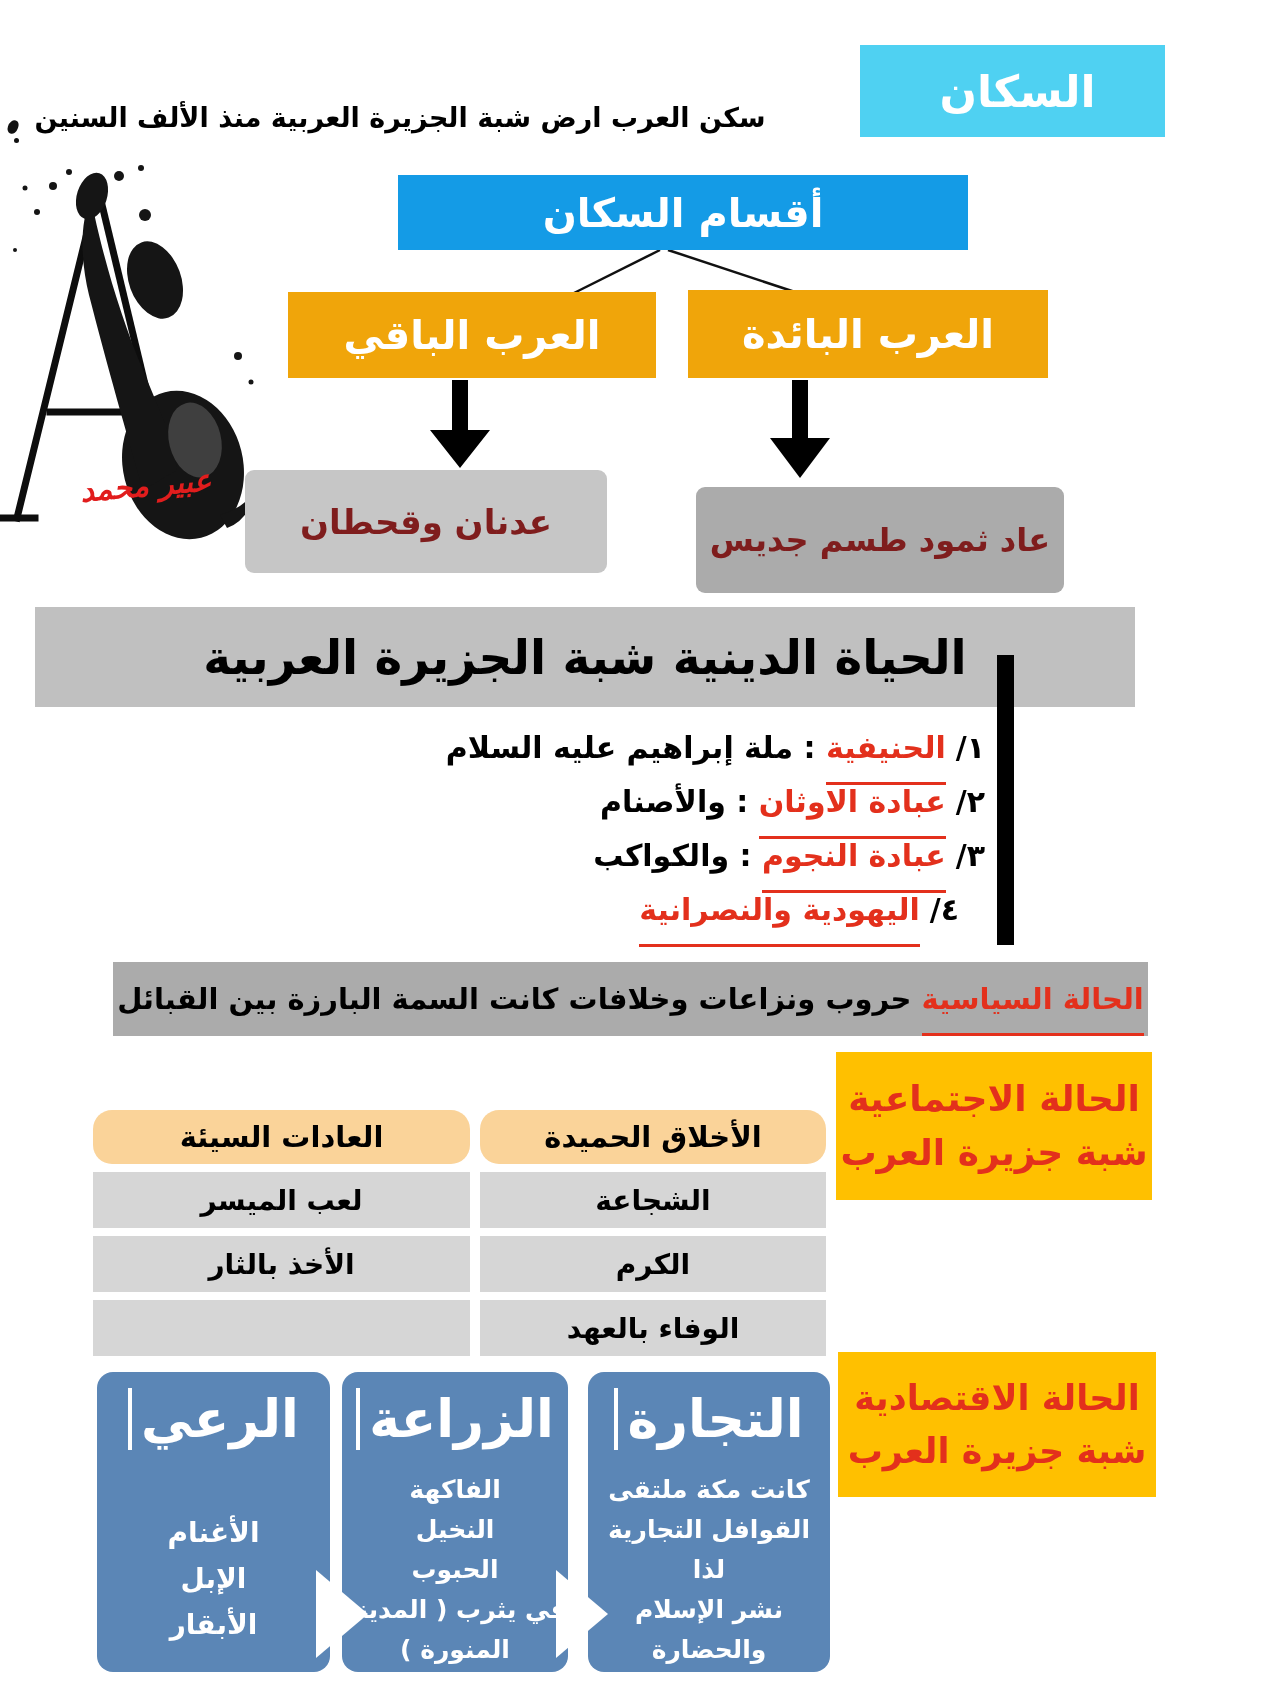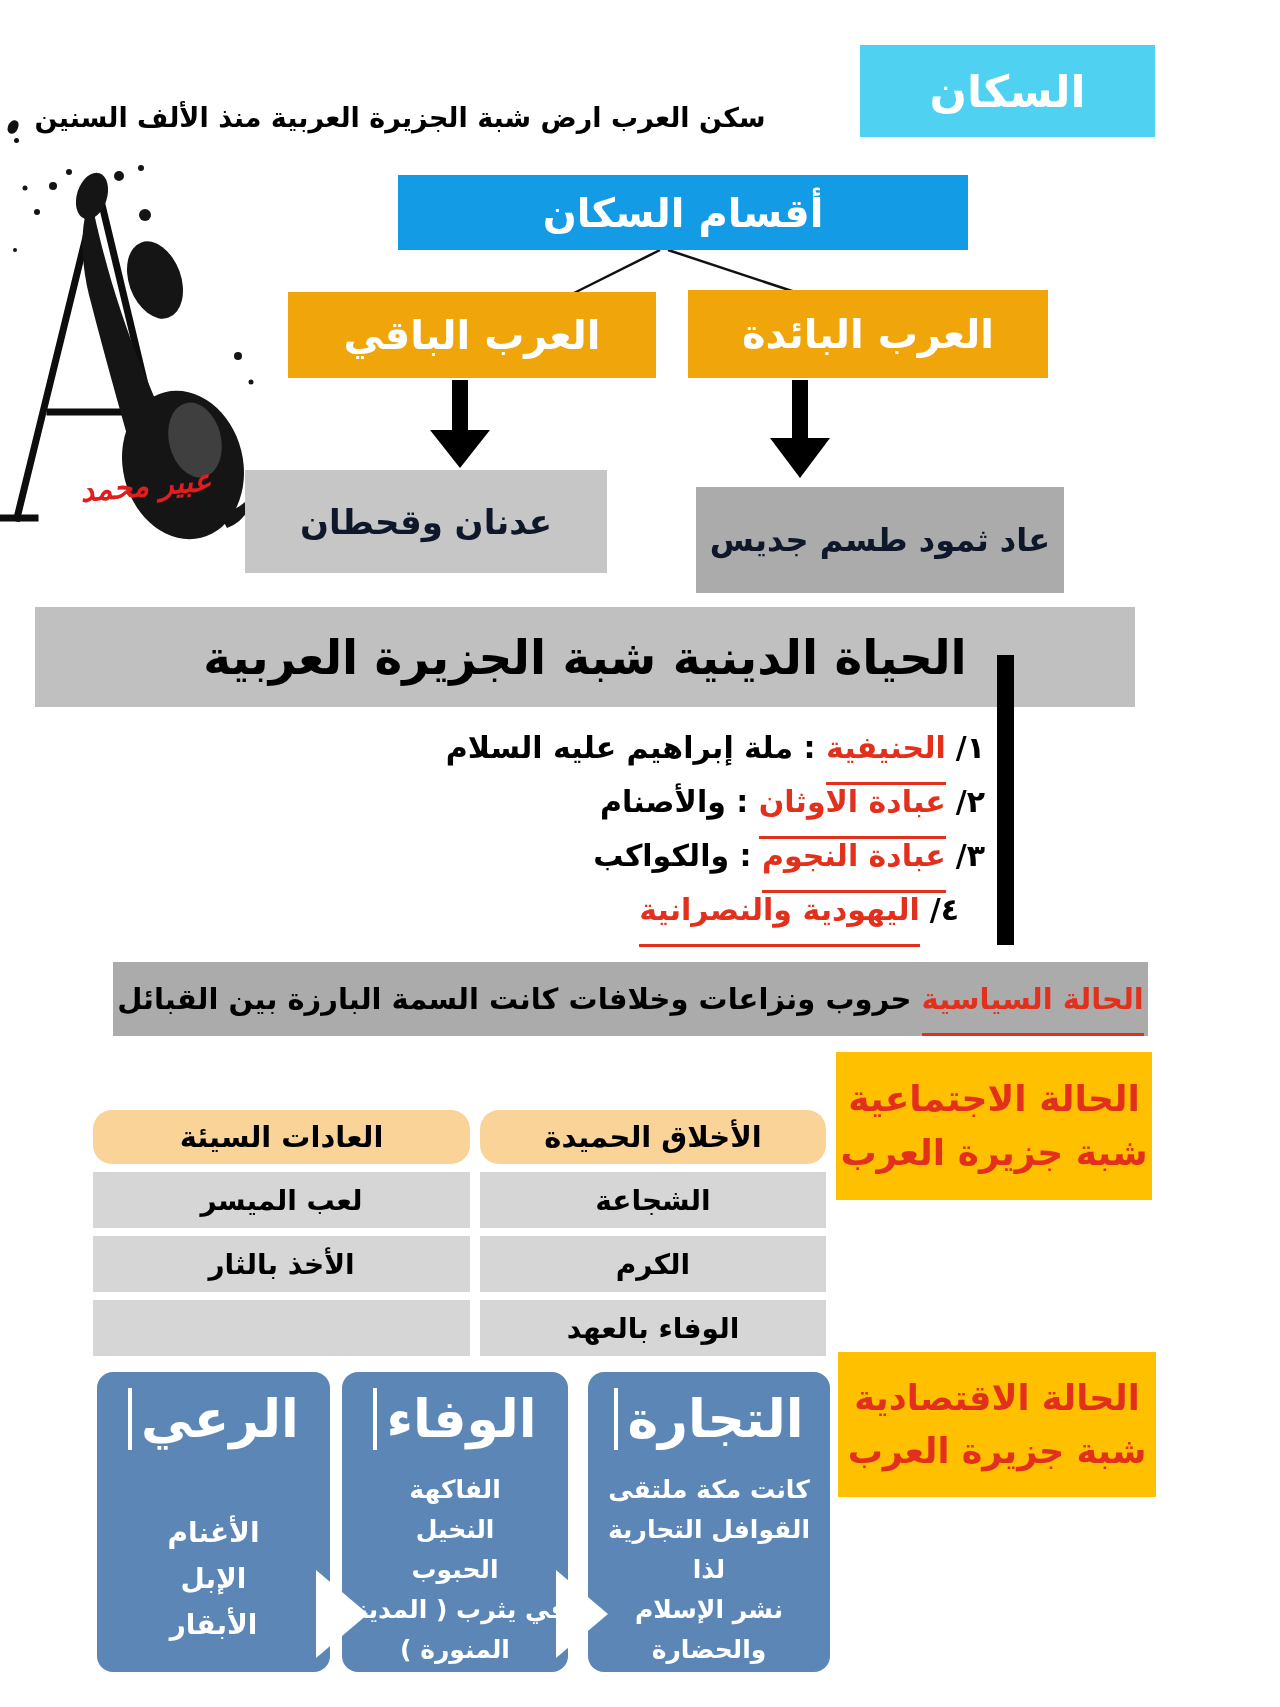--- a/index.html
+++ b/index.html
@@ -8,30 +8,30 @@
     --th:#fad399; --td:#d6d6d6;
   }
   html,body{margin:0;padding:0;background:#888;}
   .page{position:relative;width:1280px;height:1707px;background:#fff;margin:0 auto;
         font-family:"DejaVu Sans",sans-serif;font-weight:700;overflow:hidden;}
   .abs{position:absolute;}
   .flexc{display:flex;align-items:center;justify-content:center;}
   .overlay{position:absolute;left:0;top:0;z-index:1;pointer-events:none;}
   .box{z-index:2;}
   
-  .sky-box{left:860px;top:45px;width:295px;height:92px;background:var(--sky);color:#fff;font-size:44px;}
+  .sky-box{left:860px;top:45px;width:295px;height:92px;background:var(--sky);color:#fff;font-size:44px;padding-left:10px;}
   .intro{left:30px;top:100px;width:740px;color:#000;font-size:27px;text-align:center;direction:rtl;line-height:1.3;}
   .speck{left:8px;top:120px;width:10px;height:14px;background:#111;border-radius:60% 40% 55% 45%;transform:rotate(18deg);}
   .speck2{left:14px;top:138px;width:5px;height:5px;background:#111;border-radius:50%;}
   
   .root-box{left:398px;top:175px;width:570px;height:75px;background:var(--blue);color:#fff;font-size:40px;}
   .orange{background:var(--orange);color:#fff;font-size:40px;}
   .orange.l{left:288px;top:292px;width:368px;height:86px;}
   .orange.r{left:688px;top:290px;width:360px;height:88px;}
-  .grayb{color:#0f172a;}
+  .grayb{color:#7f1d1d;border-radius:9px;}
   .grayb.l{left:245px;top:470px;width:362px;height:103px;background:var(--g1);font-size:34px;}
   .grayb.r{left:668px;top:487px;width:368px;height:106px;background:var(--g2);font-size:32px;margin-left:28px;}
   
   .rel-banner{left:35px;top:607px;width:1100px;height:100px;background:var(--g3);color:#000;font-size:47px;direction:rtl;}
   .black-bar{left:997px;top:655px;width:17px;height:290px;background:#000;}
   .rel-list{right:295px;top:722px;width:690px;direction:rtl;text-align:right;color:#000;}
   .rel-item{font-size:30px;line-height:52px;margin-bottom:2px;white-space:nowrap;}
   .rel-item.indent{padding-right:26px;}
   .num{color:#000;margin-left:10px;}
   .term{color:var(--red);border-bottom:3px solid var(--red);padding-bottom:17px;}
@@ -178,21 +178,21 @@
       <div>كانت مكة ملتقى</div>
       <div>القوافل التجارية لذا</div>
       <div>نشر الإسلام والحضارة</div>
       <div>في الصين واسيا عبر</div>
 
     </div>
   </div>
   <div class="abs card farm">
     <div class="card-title">
       <span class="tbar"></span>
-      <span class="ttext">الوفاء</span>
+      <span class="ttext">الزراعة</span>
     </div>
     <div class="card-body">
       <div>الفاكهة</div>
       <div>النخيل</div>
       <div>الحبوب</div>
       <div>في يثرب ( المدينة</div>
       <div>المنورة )</div>
     </div>
   </div>
   <div class="abs card herd">

